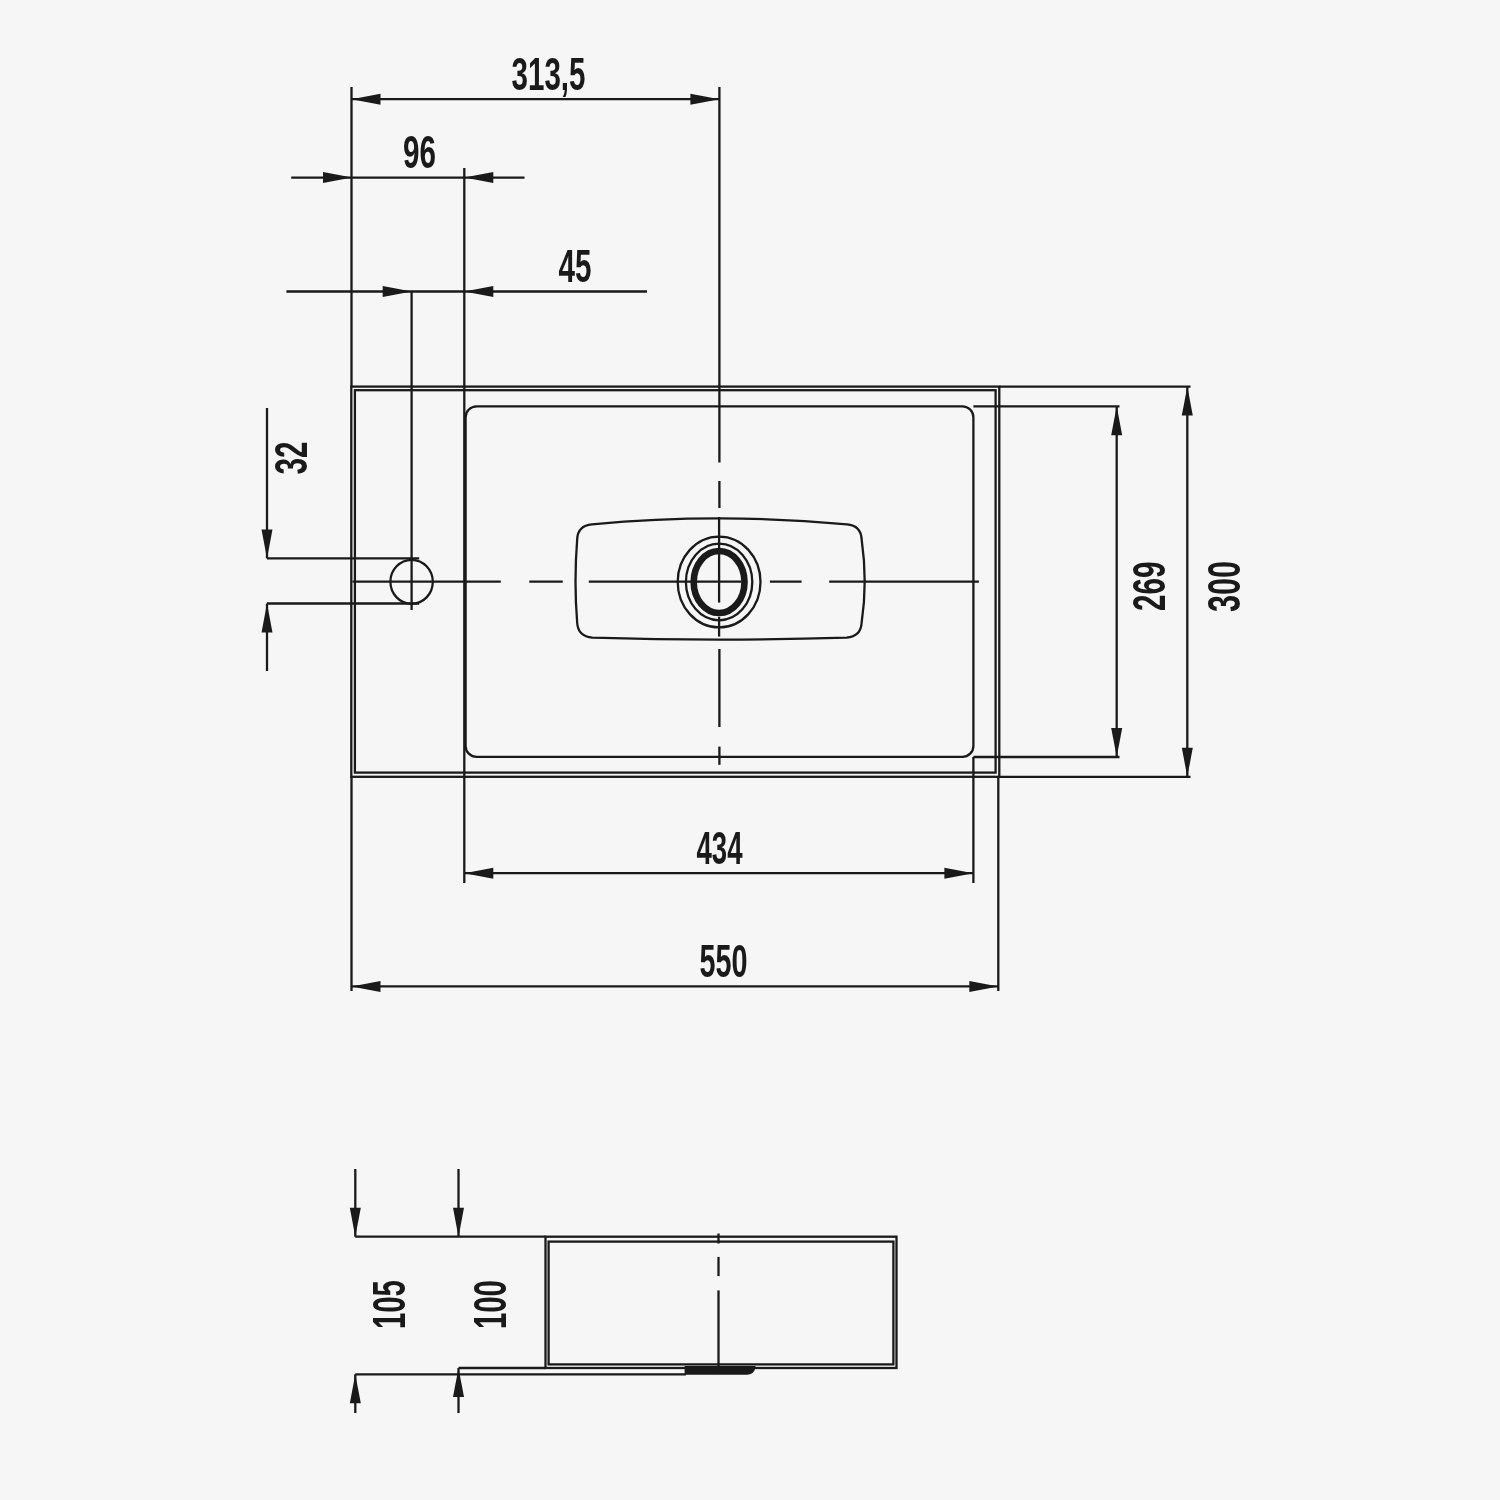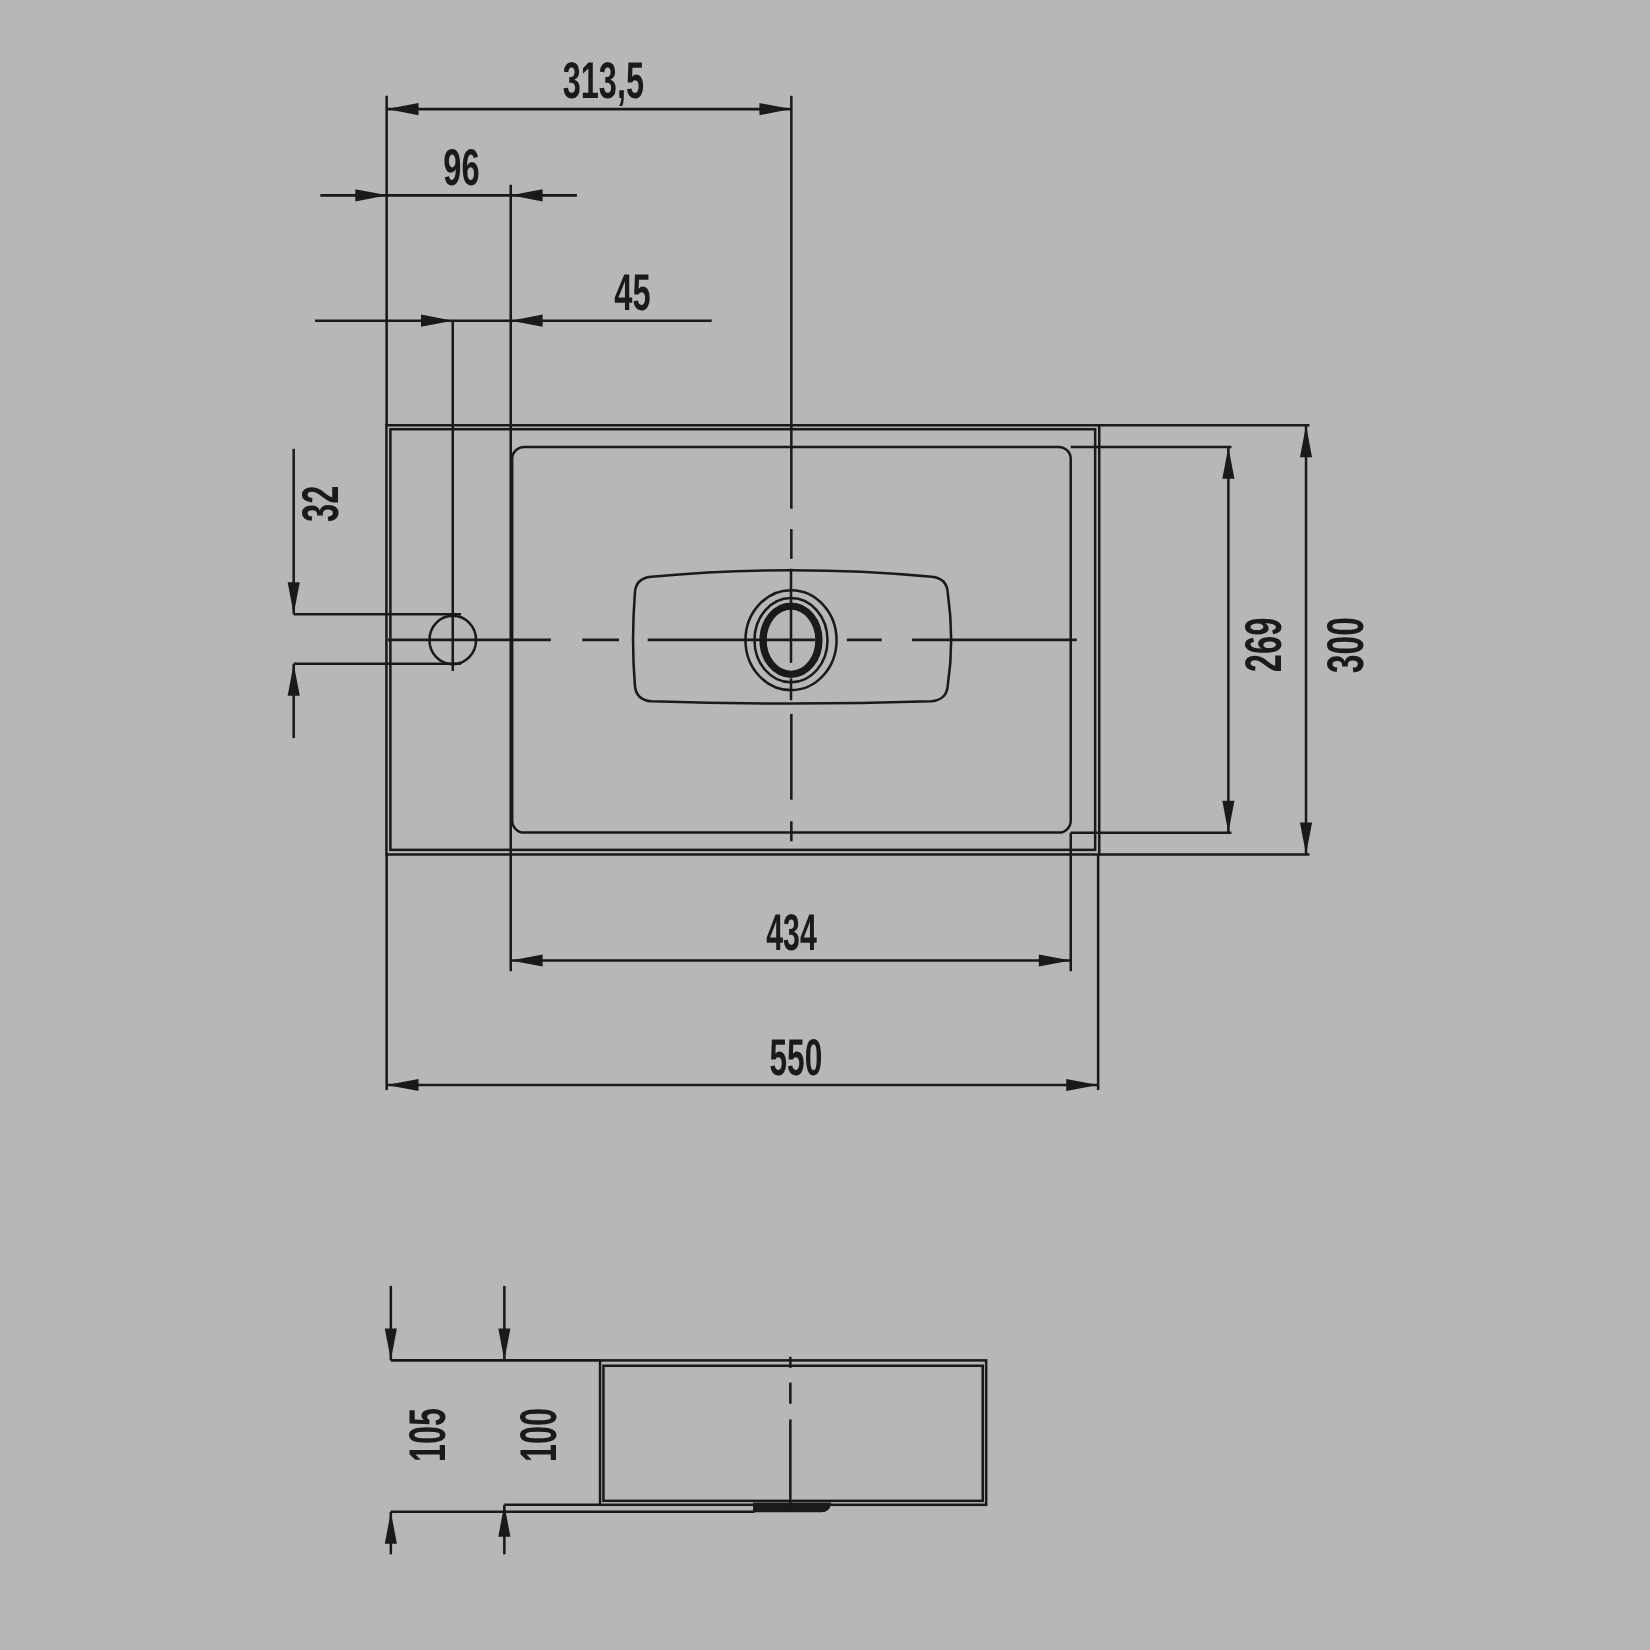--- a/index.html
+++ b/index.html
@@ -1,16 +1,16 @@
 <!DOCTYPE html>
 <html><head>
 <meta charset="utf-8">
 <style>
   html,body{margin:0;padding:0;background:#ffffff;}
-  .page{width:1500px;height:1500px;position:relative;background:#fca5a5;filter:grayscale(1);}
+  .page{width:1500px;height:1500px;position:relative;background:#fef9c3;filter:grayscale(1);}
   text{font-family:"Liberation Sans",sans-serif;font-weight:bold;fill:#1a1a1a;}
 </style>
 </head>
 <body>
 <div class="page">
 <svg width="1500" height="1500" viewBox="0 0 1500 1500">
 <g stroke="#1a1a1a" stroke-width="2.3" fill="none" stroke-linecap="butt">
 
 <rect x="351.3" y="386.6" width="648" height="390.2"></rect>
 

